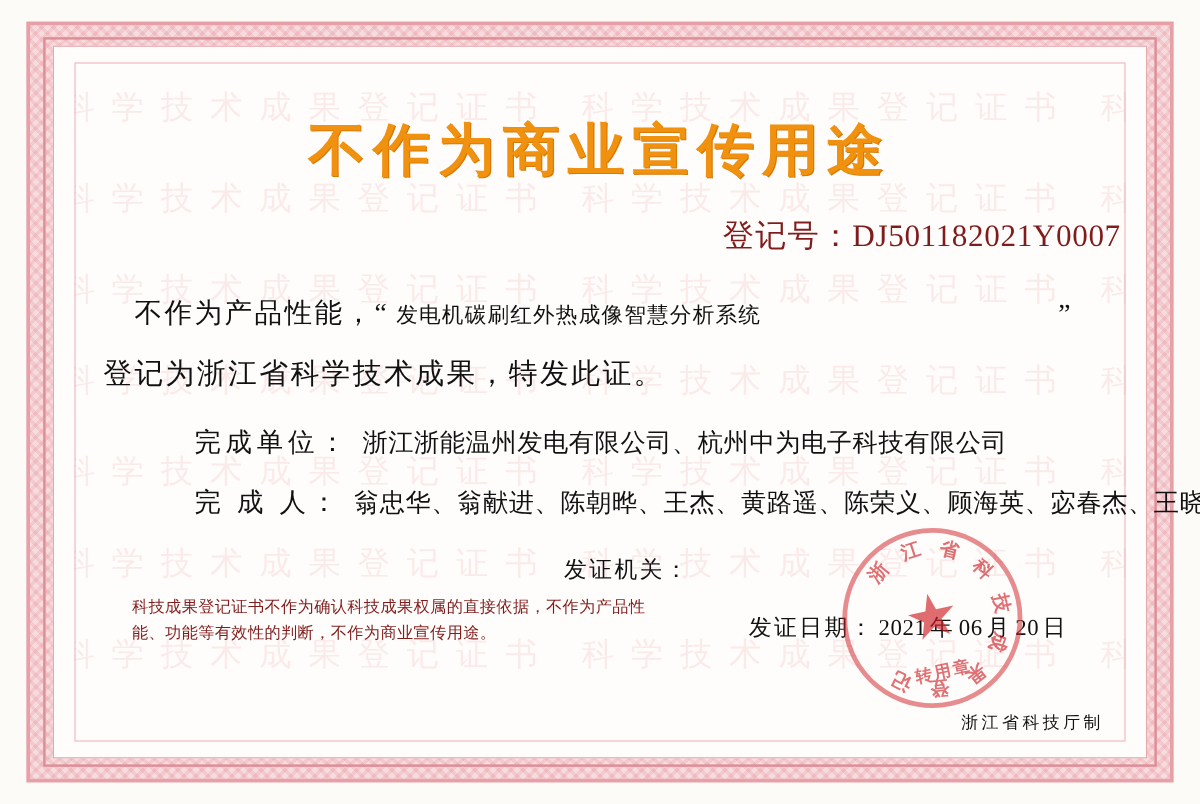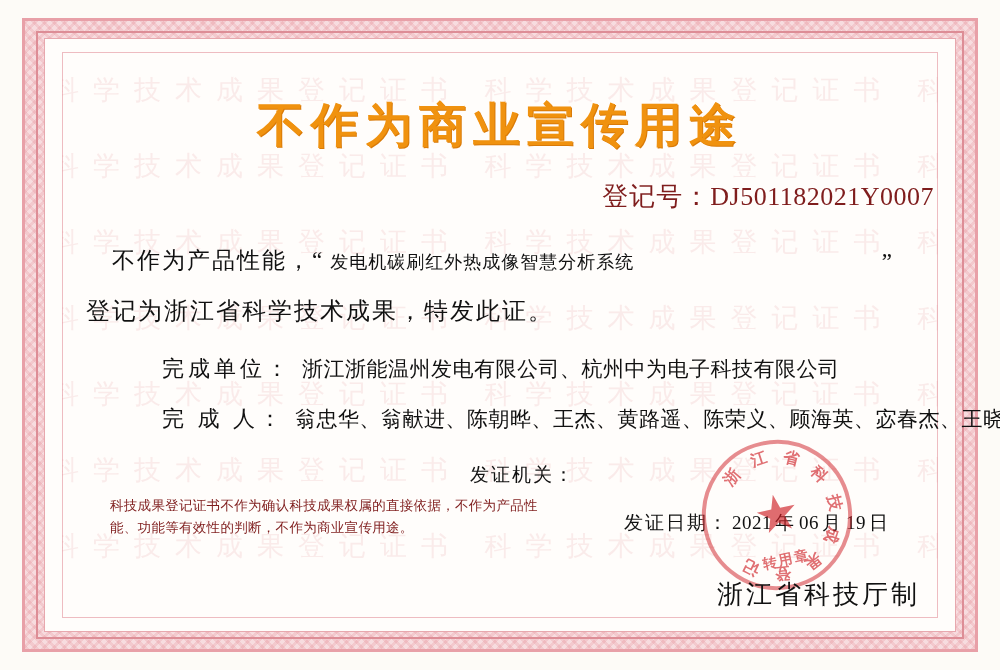--- a/index.html
+++ b/index.html
@@ -274,21 +274,21 @@
     letter-spacing: 2px;
     color: rgba(206,32,39,0.78);
     font-family: "DejaVu Sans", sans-serif;
     white-space: nowrap;
   }
 
   .footer {
     position: absolute;
     right: 18px;
     bottom: 6px;
-    font-size: 26px;
+    font-size: 14px;
     letter-spacing: 3px;
     color: #111;
   }
 </style>
 </head>
 <body>
 
 <div class="certificate">
 
   <div class="border-outer"></div>
@@ -328,21 +328,21 @@
       <span class="flabel">完 成 人：</span><span class="fvalue">翁忠华、翁献进、陈朝晔、王杰、黄路遥、陈荣义、顾海英、宓春杰、王晓华、陈长和、季学友、潘明泽</span>
     </div>
 
     <div class="disclaimer">科技成果登记证书不作为确认科技成果权属的直接依据，不作为产品性能、功能等有效性的判断，不作为商业宣传用途。</div>
 
     <div class="issuer-block">
       <div class="issuer-row">
         <span class="ilabel">发证机关：</span>
       </div>
       <div class="date-row">
-        <span>发证日期：</span><span class="dnum">2021</span><span>年</span><span class="dnum">06</span><span>月</span><span class="dnum">19</span><span>日</span>
+        <span>发证日期：</span><span class="dnum">2021</span><span>年</span><span class="dnum">06</span><span>月</span><span class="dnum">20</span><span>日</span>
       </div>
     </div>
 
     <div class="seal">
       <div class="seal-star">★</div>
       <div class="seal-text" id="seal-ring">
           <span style="transform: translate(-35.7084px, -45.7046px) rotate(-38deg) translate(-50%, -50%);">浙</span>
           <span style="transform: translate(-6.06265px, -57.6823px) rotate(-6deg) translate(-50%, -50%);">江</span>
           <span style="transform: translate(25.4255px, -52.1301px) rotate(26deg) translate(-50%, -50%);">省</span>
           <span style="transform: translate(49.1868px, -30.7353px) rotate(58deg) translate(-50%, -50%);">科</span>

